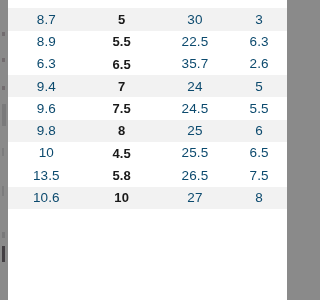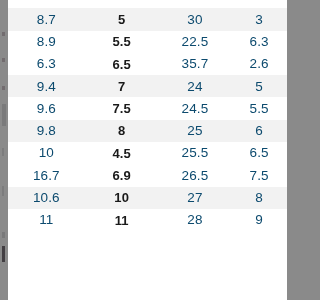--- a/index.html
+++ b/index.html
@@ -140,36 +140,30 @@
             <td>25</td>
             <td>6</td>
           </tr>
           <tr class="even">
             <td>10</td>
             <td class="col-us">4.5</td>
             <td>25.5</td>
             <td>6.5</td>
           </tr>
           <tr class="even">
-            <td>16.7</td>
-            <td class="col-us">6.9</td>
+            <td>13.5</td>
+            <td class="col-us">5.8</td>
             <td>26.5</td>
             <td>7.5</td>
           </tr>
           <tr class="odd">
             <td>10.6</td>
             <td class="col-us">10</td>
             <td>27</td>
             <td>8</td>
-          </tr>
-          <tr class="even">
-            <td>11</td>
-            <td class="col-us">11</td>
-            <td>28</td>
-            <td>9</td>
           </tr>
         </tbody>
     </table>
   </div>
 
   <div class="edge-margin right"></div>
 
 </div>
 
 </body></html>

